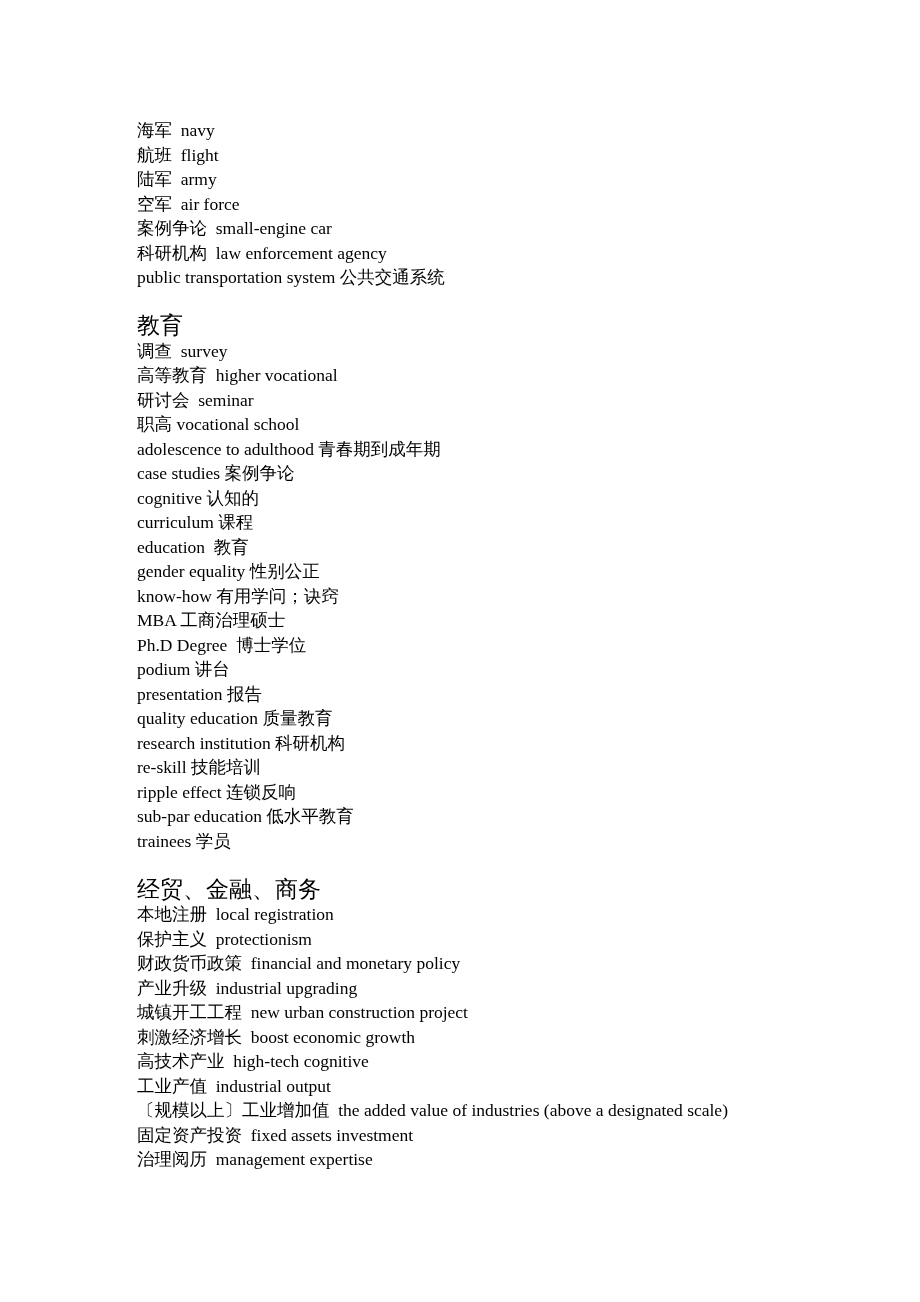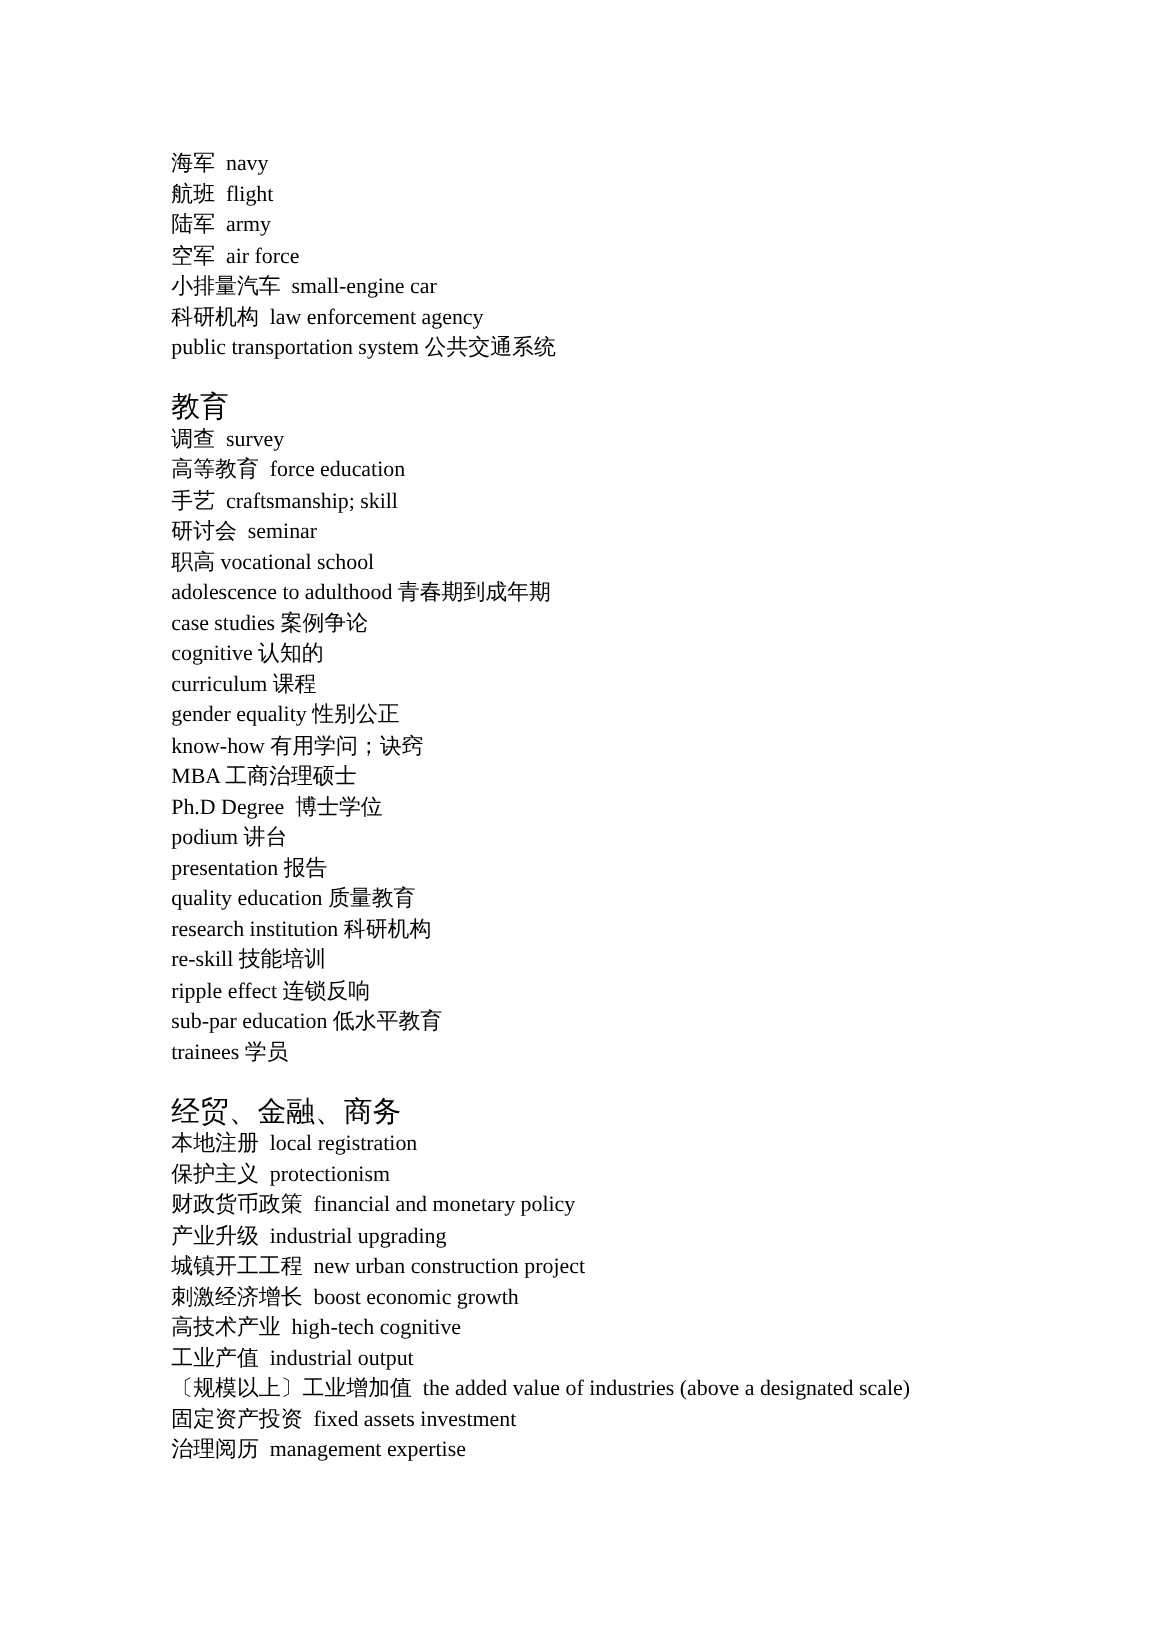--- a/index.html
+++ b/index.html
@@ -67,36 +67,36 @@
 <body>
 
 <div id="page">
   <div id="content">
 
     <div class="block">
       <div class="line">海军  navy</div>
       <div class="line">航班  flight</div>
       <div class="line">陆军  army</div>
       <div class="line">空军  air force</div>
-      <div class="line">小排量汽车  small-engine car</div>
+      <div class="line">案例争论  small-engine car</div>
       <div class="line">科研机构  law enforcement agency</div>
       <div class="line">public transportation system 公共交通系统</div>
     </div>
 
     <div class="block">
       <div class="line heading">教育</div>
       <div class="line">调查  survey</div>
-      <div class="line">高等教育  force education</div>
-      <div class="line">手艺  craftsmanship; skill</div>
+      <div class="line">高等教育  higher vocational</div>
       <div class="line">研讨会  seminar</div>
       <div class="line">职高 vocational school</div>
       <div class="line">adolescence to adulthood 青春期到成年期</div>
       <div class="line">case studies 案例争论</div>
       <div class="line">cognitive 认知的</div>
       <div class="line">curriculum 课程</div>
+      <div class="line">education  教育</div>
       <div class="line">gender equality 性别公正</div>
       <div class="line">know-how 有用学问；诀窍</div>
       <div class="line">MBA 工商治理硕士</div>
       <div class="line">Ph.D Degree  博士学位</div>
       <div class="line">podium 讲台</div>
       <div class="line">presentation 报告</div>
       <div class="line">quality education 质量教育</div>
       <div class="line">research institution 科研机构</div>
       <div class="line">re-skill 技能培训</div>
       <div class="line">ripple effect 连锁反响</div>

